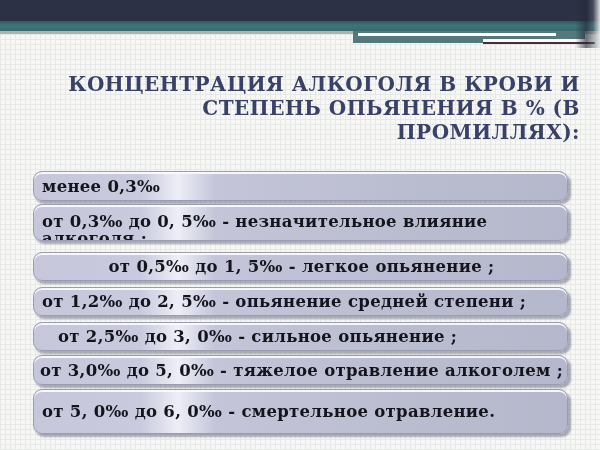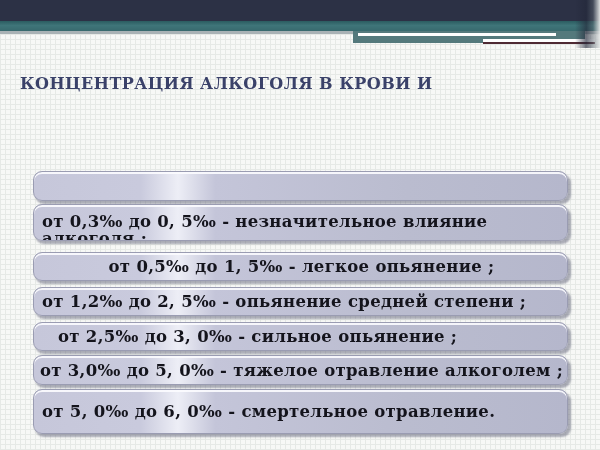--- a/index.html
+++ b/index.html
@@ -22,21 +22,21 @@
   .teal-ext   { position:absolute; left:353px; top:31px; width:232px; height:12px; background:#54797c; }
   .stripe-white1 { position:absolute; left:5px; top:2px; width:198px; height:3px; background:#fdfdfd; }
   .stripe-white2 { position:absolute; left:483px; top:39px; width:112px; height:3px;
                 background:#ffffff; border-bottom:2px solid #4f2a33; }
   .right-shadow { position:absolute; left:575px; top:0; width:25px; height:48px;
                 background:linear-gradient(90deg, rgba(35,40,58,0) 0%, rgba(35,40,58,0.65) 45%,
                            rgba(90,100,110,0.5) 72%, rgba(228,231,230,0.95) 100%); }
   
   .title {
     position:absolute; top:72px; left:20px; width:560px; margin:0;
-    text-align:left; font-size:16px; font-weight:bold;
+    text-align:right; font-size:20px; font-weight:bold;
     letter-spacing:0.5px; line-height:24px; color:#3a4169;
   }
   
   .rows { position:absolute; left:33px; top:171px; width:535px; }
   .row {
     position:relative; box-sizing:border-box; width:535px; border-radius:9px;
     background:linear-gradient(90deg,#c6c7da 0%,#c9cadd 20%,#edeef6 27%,#c4c5d9 34%,#babccf 70%,#b5b7cc 100%);
     border:1px solid #9a9cb2;
     box-shadow: 2.5px 3px 2px rgba(105,108,128,0.55), inset 0 2px 0 rgba(252,252,255,0.9);
     color:#14141c; font-size:16.5px; font-weight:bold; letter-spacing:0.3px;
@@ -63,24 +63,26 @@
     <div class="bar-teal"></div>
     <div class="bar-grayline"></div>
     <div class="teal-ext">
       <div class="stripe-white1"></div>
     </div>
     <div class="stripe-white2"></div>
     <div class="right-shadow"></div>
   </div>
 
   <h1 class="title"><span>КОНЦЕНТРАЦИЯ АЛКОГОЛЯ В КРОВИ И</span><br>
+    <span>СТЕПЕНЬ ОПЬЯНЕНИЯ В % (В ПРОМИЛЛЯХ):</span>
   </h1>
 
   <div class="rows">
     <div class="row r1">
+      <span class="lead">менее 0,3‰</span>
     </div>
     <div class="row r2">
       <span class="lead">от 0,3‰ до 0, 5‰ - незначительное влияние алкоголя ;</span><span class="rest"></span>
     </div>
     <div class="row r3">
       <span class="lead">от 0,5‰ до 1, 5‰ - легкое опьянение ;</span>
         <span class="rest"></span>
     </div>
     <div class="row r4">
       <span class="lead">от 1,2‰ до 2, 5‰ - опьянение средней степени ;</span>

